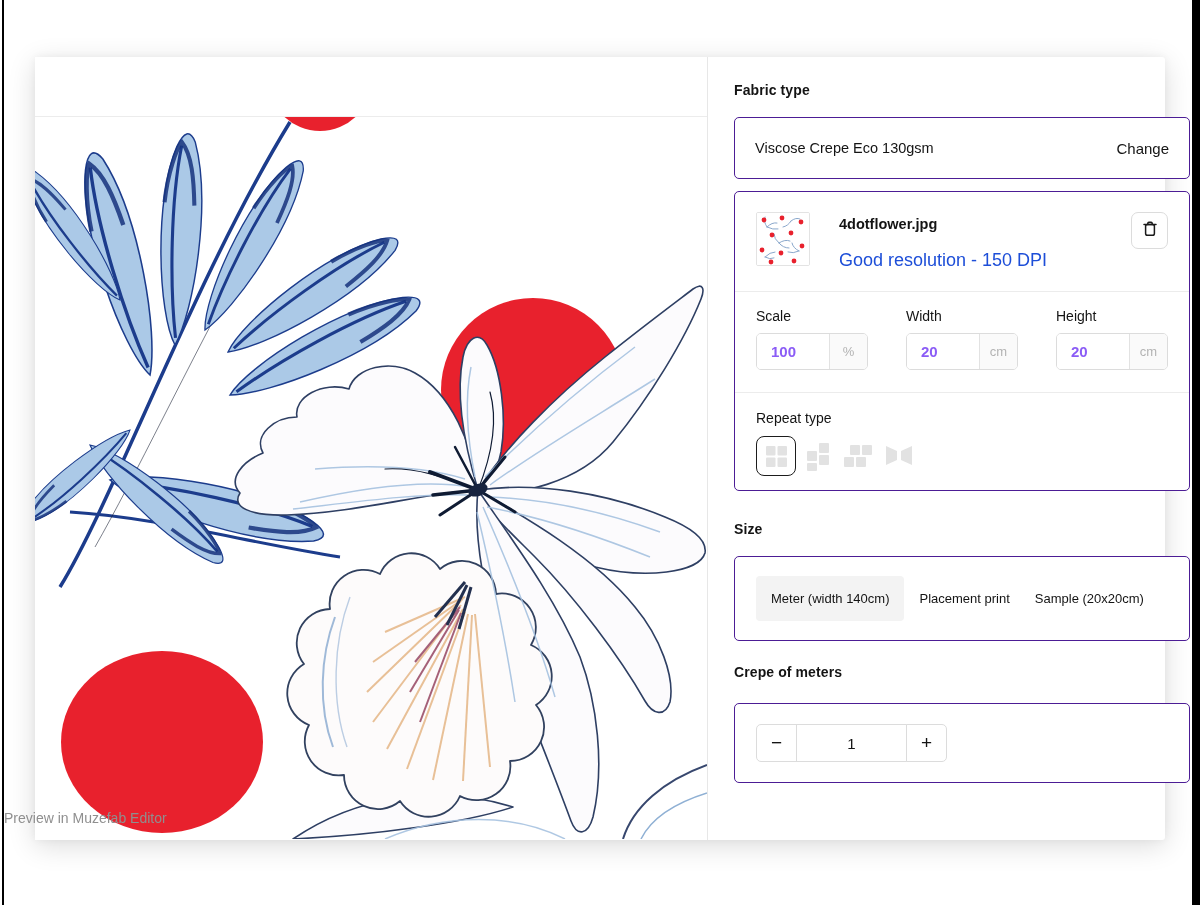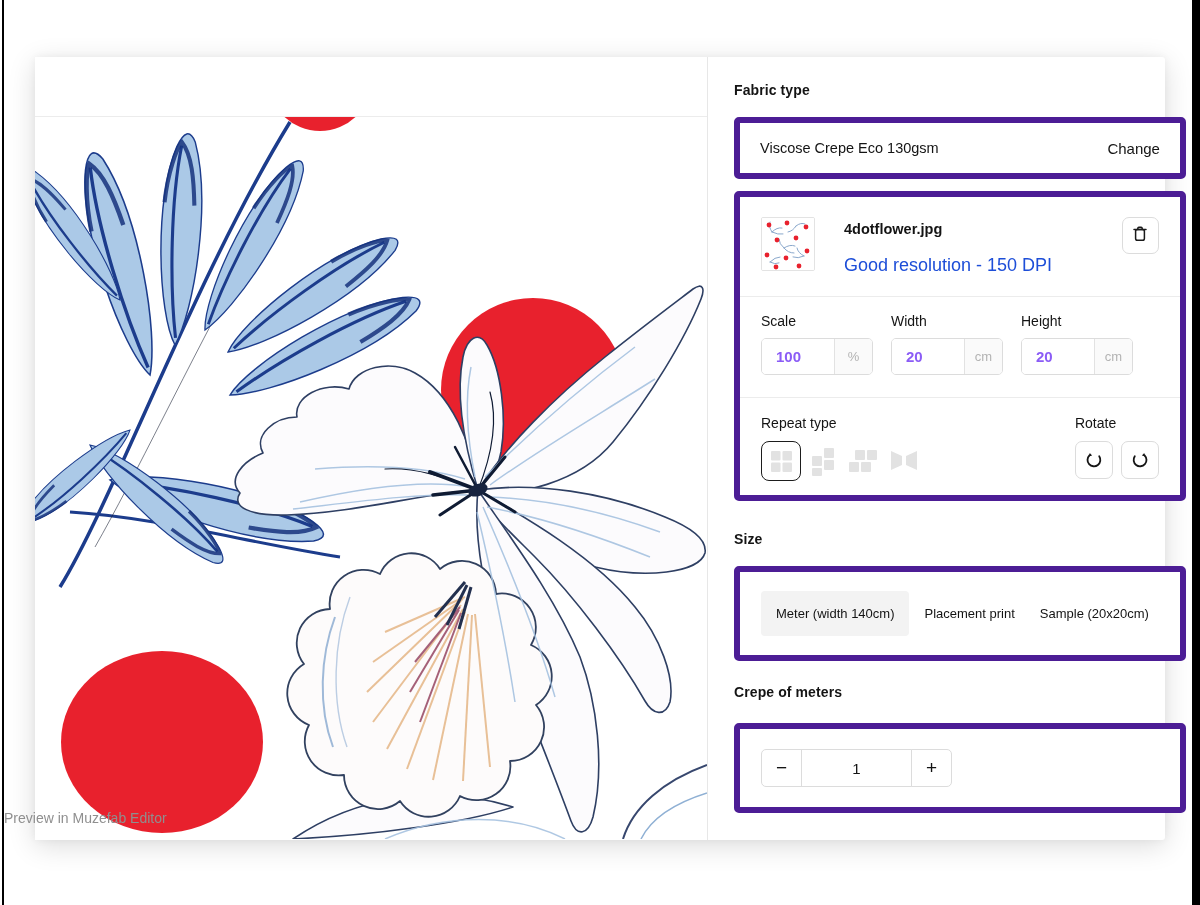--- a/index.html
+++ b/index.html
@@ -14,41 +14,41 @@
 
   
   .preview { width:672px; height:100%; display:flex; flex-direction:column; }
   .preview-header { height:60px; background:#fff; border-bottom:1px solid #ececec; }
   .preview-image  { flex:1; overflow:hidden; background:#fff; }
   .preview-image svg { display:block; }
 
   
   .panel { flex:1; border-left:1px solid #e7e7e7; padding:21px 12px 0 26px; }
   h2 { font-size:14px; font-weight:700; line-height:24px; letter-spacing:.1px; }
-  .box { border:6px solid #4c1d95; border-radius:5px; background:#fff; }
+  .box { border:1px solid #4c1d95; border-radius:5px; background:#fff; }
 
   .fabric-box { margin-top:15px; height:62px; display:flex; align-items:center;
                 justify-content:space-between; padding:0 20px; }
   .fabric-name { font-size:14.5px; }
   .change-btn { font-size:15px; cursor:pointer; }
 
   .mt-26 { margin-top:26px; }
   .design-box { margin-top:12px; }
   .design-box .section { padding:20px 21px; }
   .design-box .section + .section { border-top:1px solid #ececec; }
 
   .file-row { display:flex; align-items:flex-start;gap:16px; }
   .thumb { width:54px; height:54px; border:1px solid #e3e3e3; border-radius:2px; overflow:hidden; flex:none; }
   .file-meta { margin-left:13px; flex:1; padding-top:4px; }
   .file-name { font-size:14.5px; font-weight:700; }
   .file-status { font-size:18px; font-weight:500; color:#1d4ed8; margin-top:18px; }
   .icon-btn { width:37px; height:37px; border:1px solid #dcdcdc; border-radius:7px; background:#fff;
               display:flex; align-items:center; justify-content:center; cursor:pointer; }
 
-  .fields-row { display:flex; gap:18px; padding-top:16px !important; padding-bottom:22px !important; }
+  .fields-row { display:flex; gap:38px; padding-top:16px !important; padding-bottom:22px !important; }
   .field label { display:block; font-size:14px; margin-bottom:9px; }
   .input-group { display:flex; height:37px; border:1px solid #dcdcdc; border-radius:5px; overflow:hidden; }
   .input-group input { width:72px; border:none; outline:none; font-size:15px; font-weight:600;
                        padding:0 0 0 14px; font-family:inherit; color:#8b5cf6; background:#fff; }
   .unit { width:38px; background:#fafafa; border-left:1px solid #e2e2e2; color:#b3b3b3;
           font-size:13px; display:flex; align-items:center; justify-content:center; }
 
   .repeat-row { display:flex; justify-content:space-between; padding-top:17px !important; padding-bottom:14px !important; }
   .group-label { font-size:14px; margin-bottom:10px; }
   .repeat-icons { display:flex; align-items:center; gap:8px; height:40px; }
@@ -315,41 +315,20 @@
               </svg>
             </span>
             <span class="repeat-opt">
               <svg width="30" height="30" viewBox="0 0 30 30">
                 <polygon class="sq" points="2,5 13,10 13,19 2,24"></polygon>
                 <polygon class="sq" points="28,5 17,10 17,19 28,24"></polygon>
               </svg>
             </span>
           </div>
         </div>
-        <div>
-          <div class="group-label">Rotate</div>
-          <div class="rotate-btns">
-            <button class="rotate-btn">
-              <span>
-                <svg width="22" height="22" viewBox="0 0 24 24" fill="none" stroke="#151515" stroke-width="2" stroke-linecap="round">
-                  <path d="M17.0,8.0 A7,7 0 1 1 6.3,9.0" transform="scale(-1,1) translate(-24,0)"></path>
-                  <polygon points="6.3,9.2 9.9,8.3 7.4,5.4" fill="#151515" stroke="none"></polygon>
-                </svg>
-              </span>
-            </button>
-            <button class="rotate-btn">
-              <span>
-                <svg width="22" height="22" viewBox="0 0 24 24" fill="none" stroke="#151515" stroke-width="2" stroke-linecap="round">
-                  <path d="M17.0,8.0 A7,7 0 1 1 6.3,9.0"></path>
-                  <polygon points="17.7,9.2 14.1,8.3 16.6,5.4" fill="#151515" stroke="none"></polygon>
-                </svg>
-              </span>
-            </button>
-          </div>
-        </div>
       </div>
     </div>
 
     <h2 class="mt-26">Size</h2>
     <div class="box size-box">
       <div class="size-tabs">
         <span class="size-tab selected">Meter (width 140cm)</span>
         <span class="size-tab">Placement print</span>
         <span class="size-tab">Sample (20x20cm)</span>
       </div>

